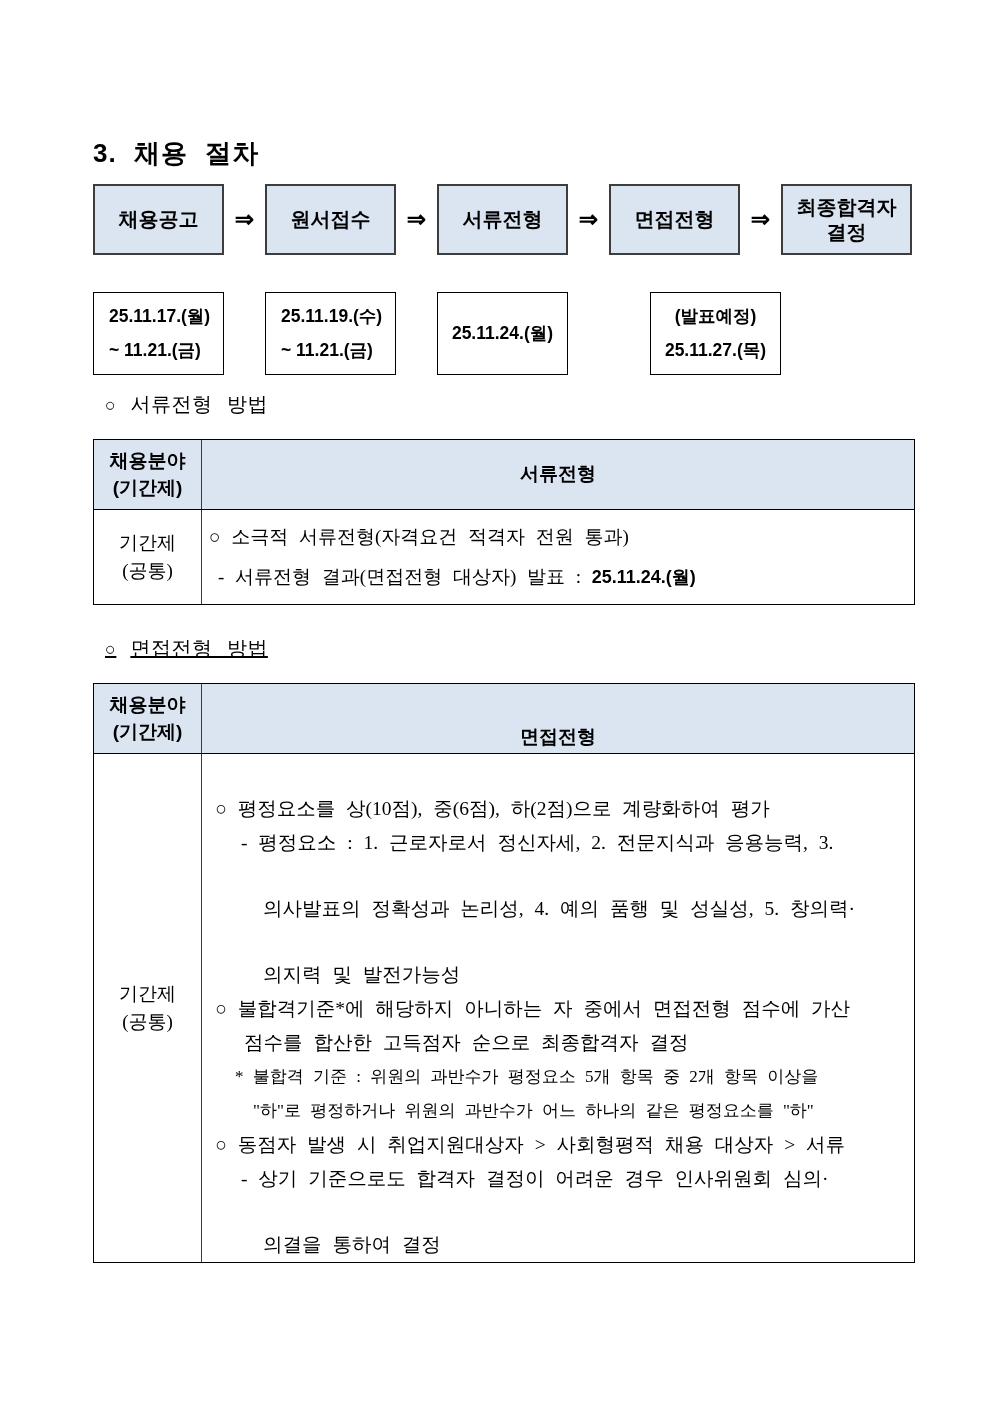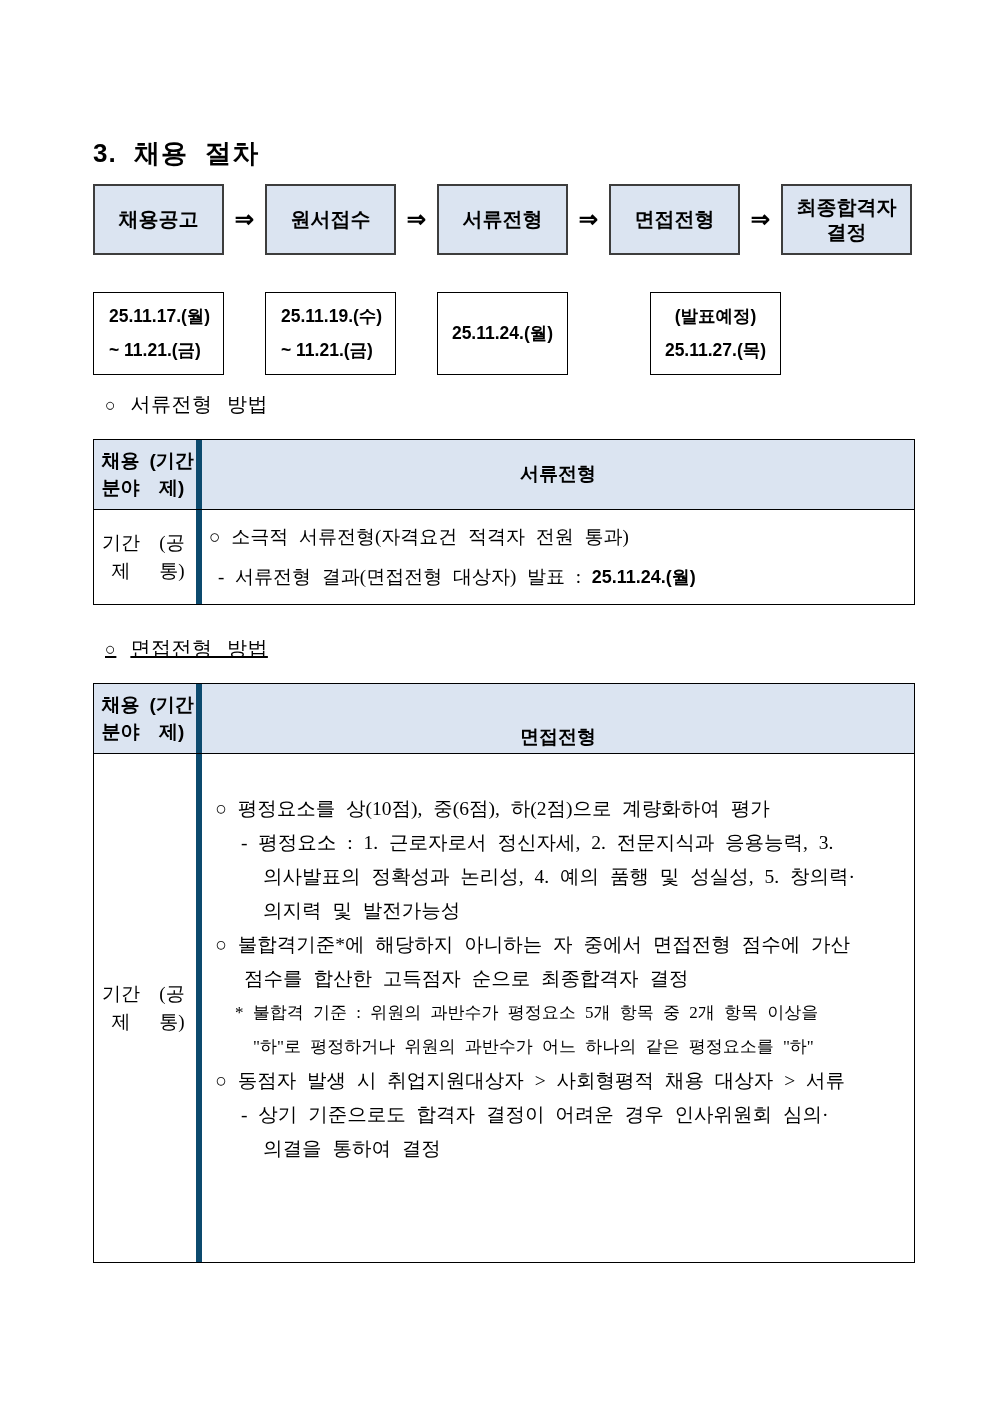--- a/index.html
+++ b/index.html
@@ -45,22 +45,22 @@
     margin-top:16px; margin-left:12px;
     font-size:20px; word-spacing:9px; letter-spacing:0.5px;
   }
   .section-heading .circle { font-size:18px; margin-right:14px; }
 
   
   .tbl { width:822px; border:1px solid #000; margin-top:21px; }
   .tbl-row { display:flex; }
   .tbl-row.header { background:var(--boxfill); border-bottom:1px solid #000; }
   .cell-left {
-    width:108px; flex:0 0 108px; border-right:6px solid #0c4a6e;
-    display:flex; flex-direction:row; align-items:center; justify-content:center;
+    width:108px; flex:0 0 108px; border-right:1px solid #0c4a6e;
+    display:flex; flex-direction:column; align-items:center; justify-content:center;
     text-align:center;
   }
   .cell-right { flex:1 1 auto; display:flex; flex-direction:column; }
   .header .cell-left, .header .cell-right {
     font-family:"Liberation Sans", sans-serif; font-weight:bold; font-size:19px; line-height:1.4;
   }
   .header .cell-right { align-items:center; justify-content:center; }
   .tbl-row.header { height:70px; }
   .body-left-label { font-size:19px; line-height:1.5; }
 
@@ -72,21 +72,21 @@
   .doc-line.l2 { padding-left:16px; }
   .bold-date { font-family:"Liberation Sans", sans-serif; font-weight:bold; font-size:18px; word-spacing:0; }
 
   
   #interview-table .tbl-row.body { height:508px; }
   #interview-table .cell-right { padding-top:38px; }
   .iv-line { font-size:19.5px; line-height:34px; word-spacing:6px; white-space:nowrap; }
   .iv-line.line-lvl0       { padding-left:13px; }
   .iv-line.line-lvl0-cont  { padding-left:42px; }
   .iv-line.line-lvl1       { padding-left:39px; }
-  .iv-line.line-lvl2       { padding-left:61px; }
+  .iv-line.line-lvl2       { padding-left:61px;margin-top:32px; }
   .iv-line.line-note       { padding-left:33px; font-size:17px; word-spacing:5px; }
   .iv-line.line-note-cont  { padding-left:51px; font-size:17px; word-spacing:5px; }
 </style>
 </head>
 <body style="--boxfill: #dbe4f1;">
 
 <div class="page">
 
   <div class="doc-title">3. 채용 절차</div>
 

